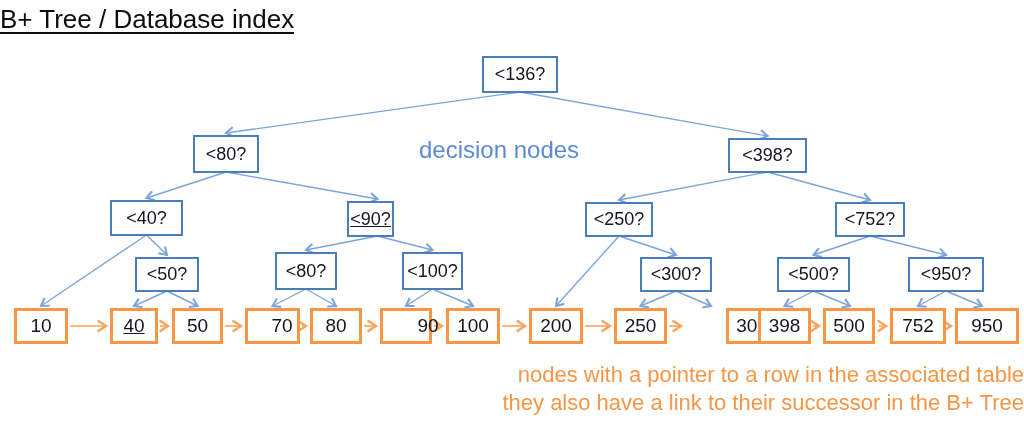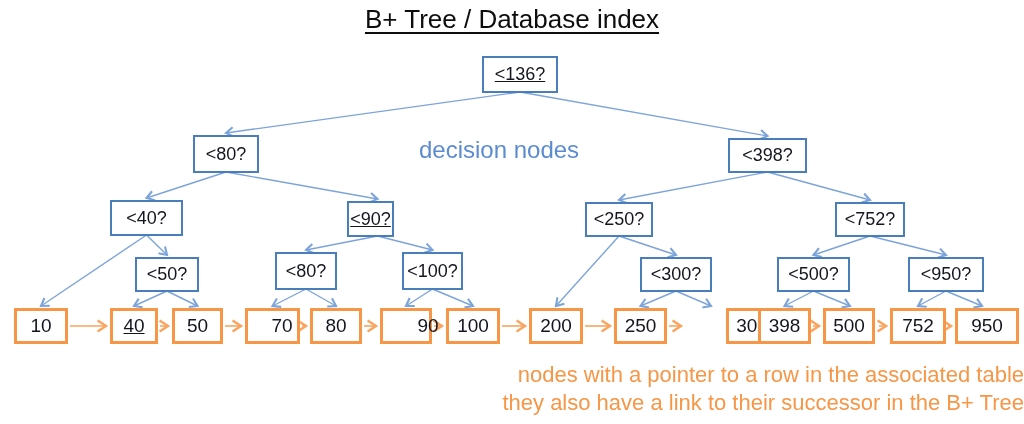--- a/index.html
+++ b/index.html
@@ -10,21 +10,20 @@
   }
   .canvas {
     position: relative;
     width: 1024px; height: 424px;
     background: #ffffff;
     overflow: hidden;
   }
   .title {
     position: absolute;
     top: 4px; left: 0; width: 100%;
-    text-align: center;
     font-size: 26px;
     color: var(--title_text, #0d0d0d);
     text-decoration: underline;
     text-underline-offset: 4px;
   }
   #edge-layer {
     position: absolute;
     left: 0; top: 0;
     width: 1024px; height: 424px;
   }
@@ -116,21 +115,21 @@
       <line x1="502" y1="326" x2="525" y2="326" class="edge-orange" marker-end="url(#arrow-orange)"></line>
       <line x1="585" y1="326" x2="610" y2="326" class="edge-orange" marker-end="url(#arrow-orange)"></line>
       <line x1="669" y1="326" x2="681" y2="326" class="edge-orange" marker-end="url(#arrow-orange)"></line>
       <line x1="739" y1="326" x2="754" y2="326" class="edge-orange" marker-end="url(#arrow-orange)"></line>
       <line x1="813" y1="326" x2="819" y2="326" class="edge-orange" marker-end="url(#arrow-orange)"></line>
       <line x1="879" y1="326" x2="886" y2="326" class="edge-orange" marker-end="url(#arrow-orange)"></line>
       <line x1="948" y1="326" x2="951" y2="326" class="edge-orange" marker-end="url(#arrow-orange)"></line>
     </svg>
 
   <div id="nodes">
-      <div class="node decision" style="left: 482px; top: 56px; width: 76px; height: 37px; text-decoration: underline;">&lt;136?</div>
+      <div class="node decision" style="left: 482px; top: 56px; width: 76px; height: 37px;">&lt;136?</div>
       <div class="node decision" style="left: 193px; top: 135px; width: 66px; height: 38px;">&lt;80?</div>
       <div class="node decision" style="left: 728px; top: 138px; width: 79px; height: 35px;">&lt;398?</div>
       <div class="node decision" style="left: 110px; top: 200px; width: 73px; height: 36px;">&lt;40?</div>
       <div class="node decision" style="left: 347px; top: 201px; width: 47px; height: 36px; text-decoration: underline;">&lt;90?</div>
       <div class="node decision" style="left: 585px; top: 202px; width: 68px; height: 35px;">&lt;250?</div>
       <div class="node decision" style="left: 835px; top: 202px; width: 70px; height: 35px;">&lt;752?</div>
       <div class="node decision" style="left: 135px; top: 257px; width: 64px; height: 35px;">&lt;50?</div>
       <div class="node decision" style="left: 275px; top: 252px; width: 62px; height: 38px;">&lt;80?</div>
       <div class="node decision" style="left: 402px; top: 252px; width: 61px; height: 38px;">&lt;100?</div>
       <div class="node decision" style="left: 640px; top: 257px; width: 72px; height: 35px;">&lt;300?</div>

